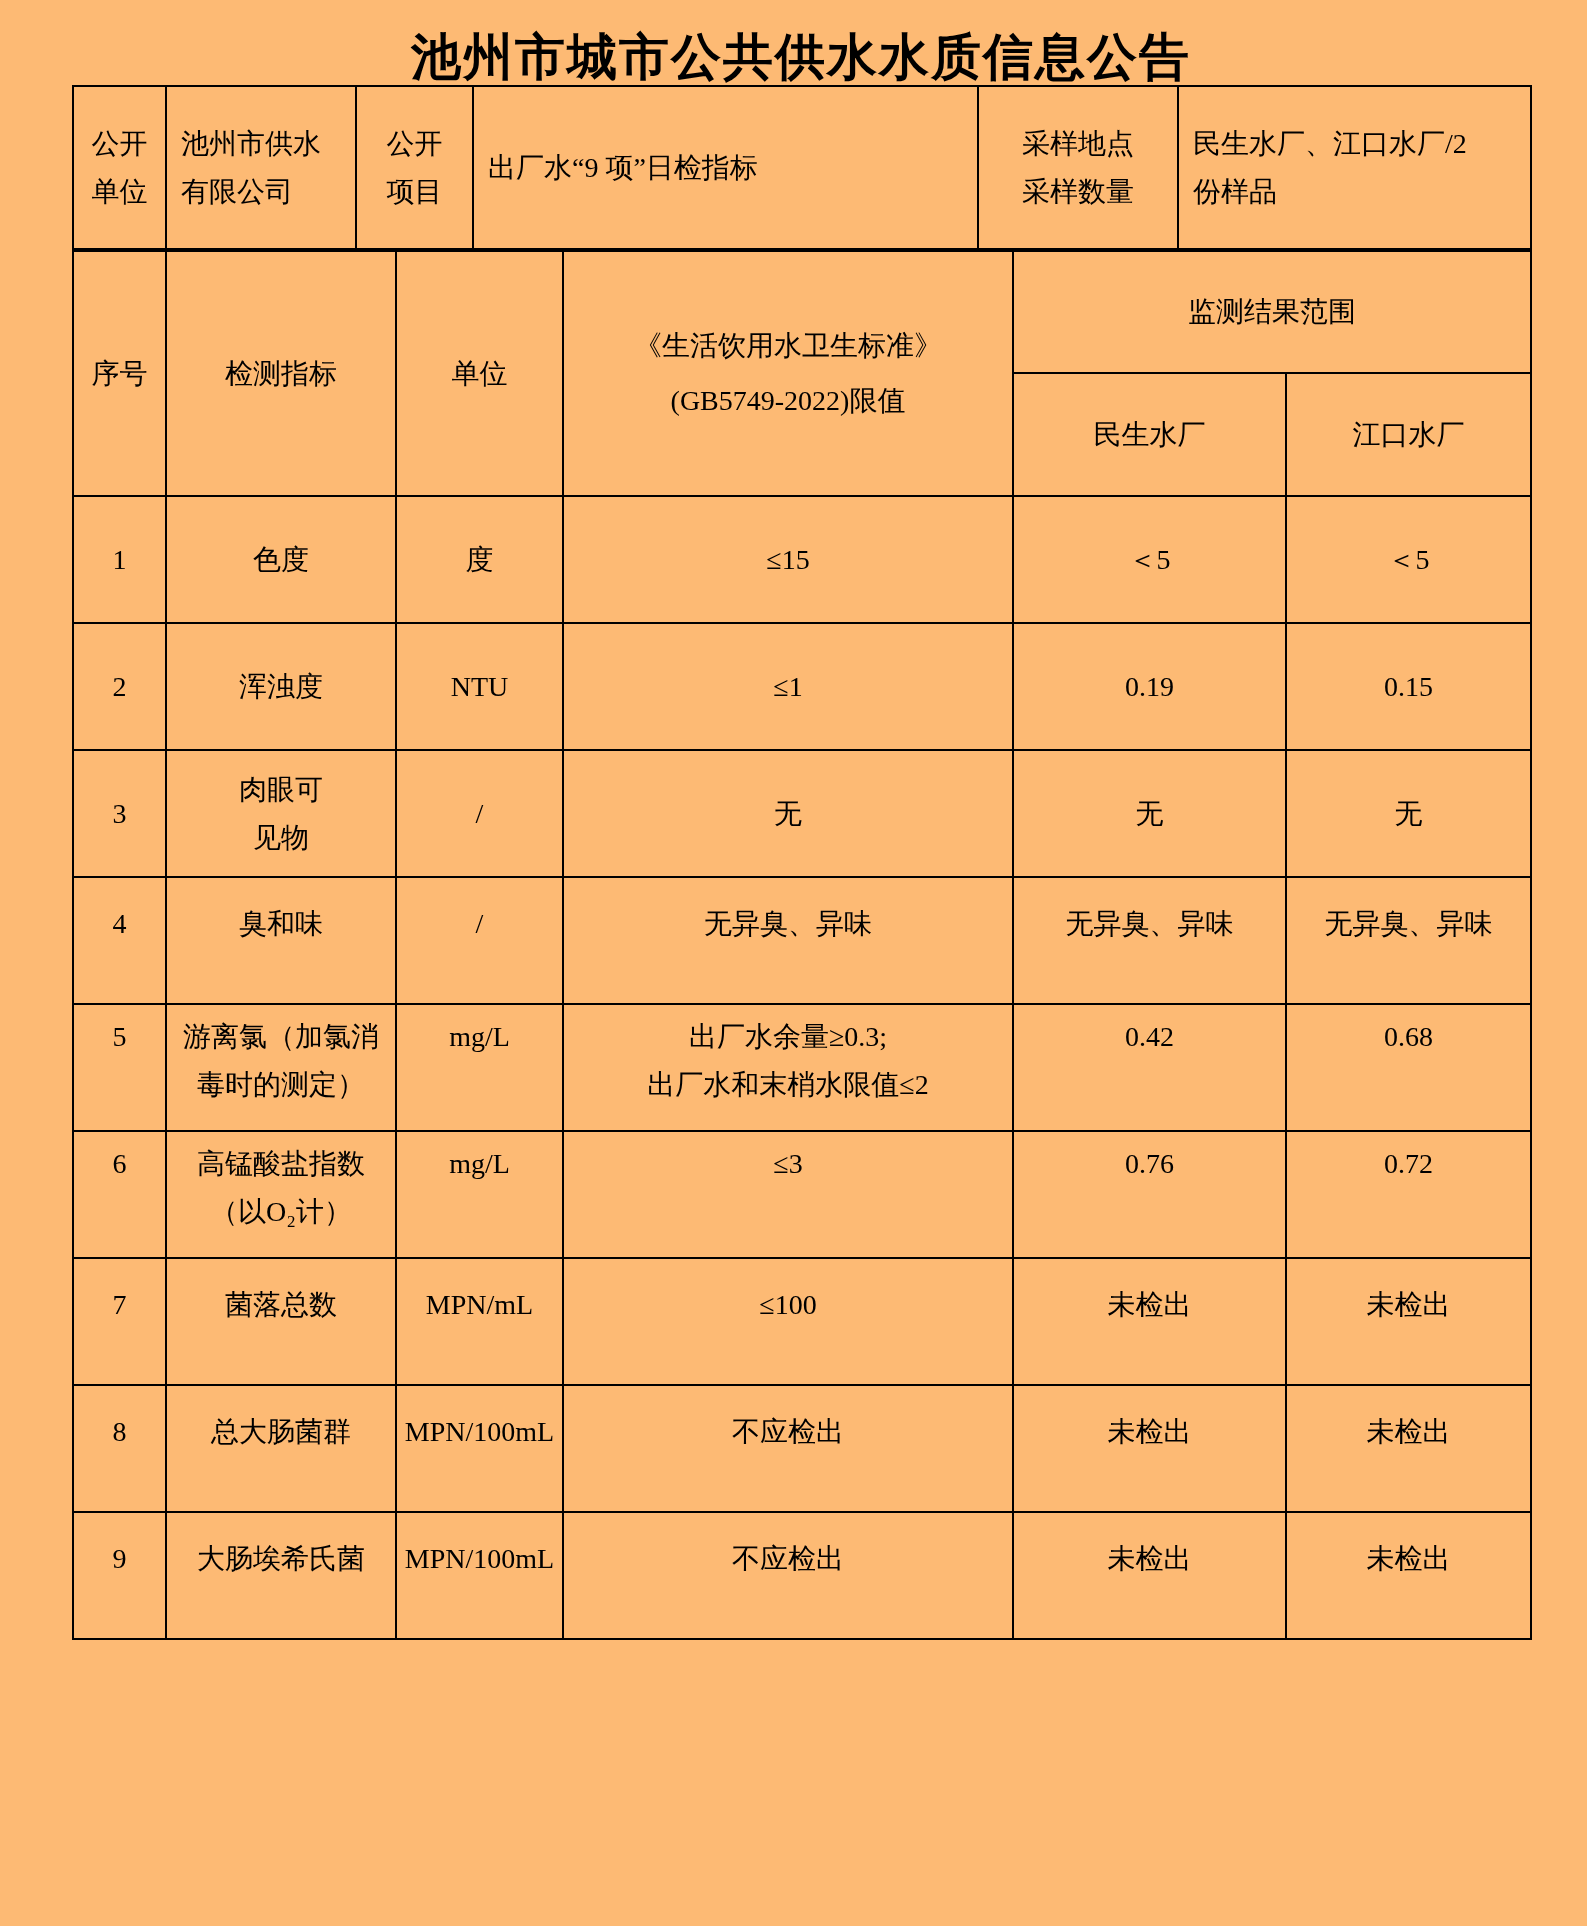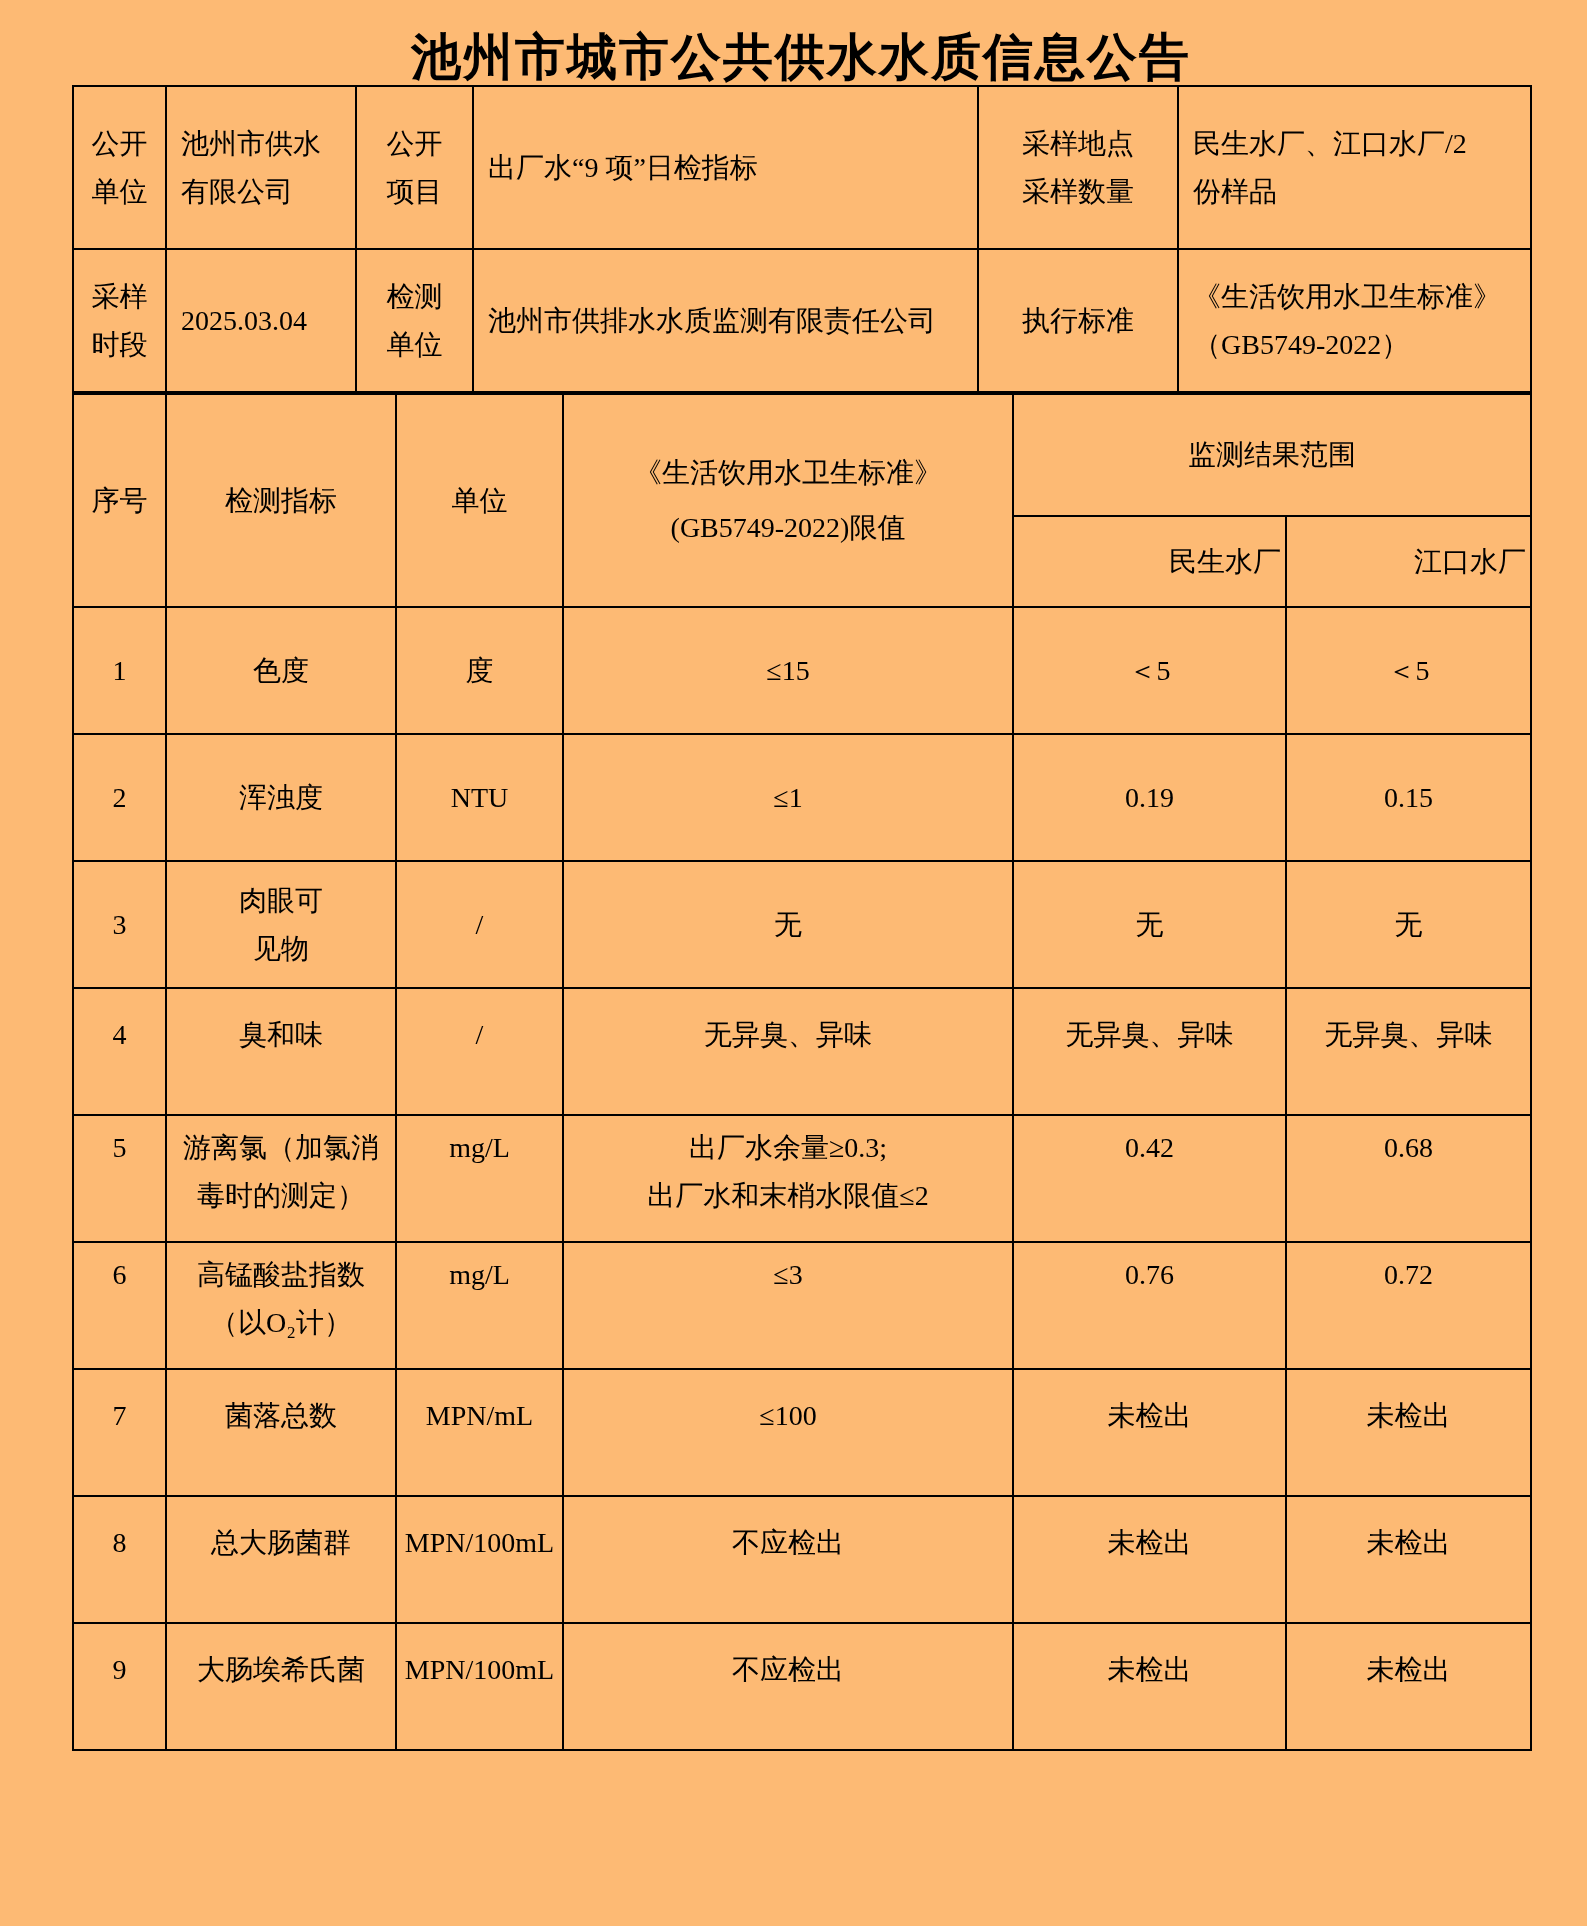--- a/index.html
+++ b/index.html
@@ -49,21 +49,21 @@
     padding-left: 14px;
     padding-right: 8px;
   }
   .summary-cell {
     height: 101px;
     text-align: left;
     padding-left: 12px;
     font-size: 30px;
   }
   .main-table tr.h1 td { height: 122px; }
-  .main-table tr.h2 td { height: 91px; text-align: right; }
+  .main-table tr.h2 td { height: 123px; }
   .main-table tr.data td { height: 127px; }
   .main-table td.limit-head { line-height: 1.95; }
   .main-table tr.data.vtop-lg td { vertical-align: top; padding-top: 22px; }
   .main-table tr.data.vtop-sm td { vertical-align: top; padding-top: 8px; }
 </style>
 </head>
 <body>
 
 <div class="page">
 
@@ -85,30 +85,20 @@
       <td class="left">池州市供水
 有限公司</td>
       <td>公开
 项目</td>
       <td class="left">出厂水“9 项”日检指标</td>
       <td>采样地点
 采样数量</td>
       <td class="left">民生水厂、江口水厂/2
 份样品</td>
     </tr>
-    <tr class="r2">
-      <td>采样
-时段</td>
-      <td class="left">2025.03.04</td>
-      <td>检测
-单位</td>
-      <td class="left">池州市供排水水质监测有限责任公司</td>
-      <td>执行标准</td>
-      <td class="left">《生活饮用水卫生标准》（GB5749-2022）</td>
-    </tr>
   </tbody>
     </table>
 
   <table class="main-table">
     <colgroup>
       <col style="width:93px">
         <col style="width:230px">
         <col style="width:167px">
       <col style="width:450px">
         <col style="width:273px">

